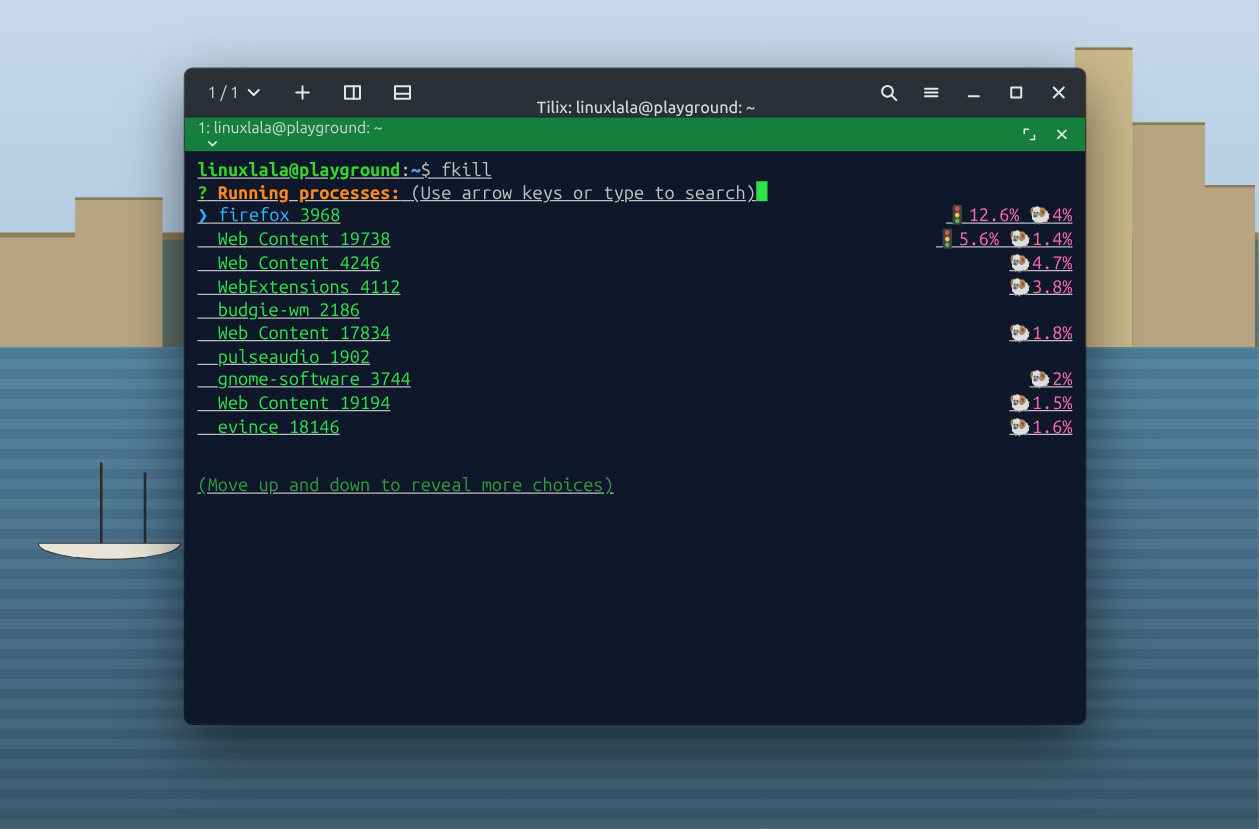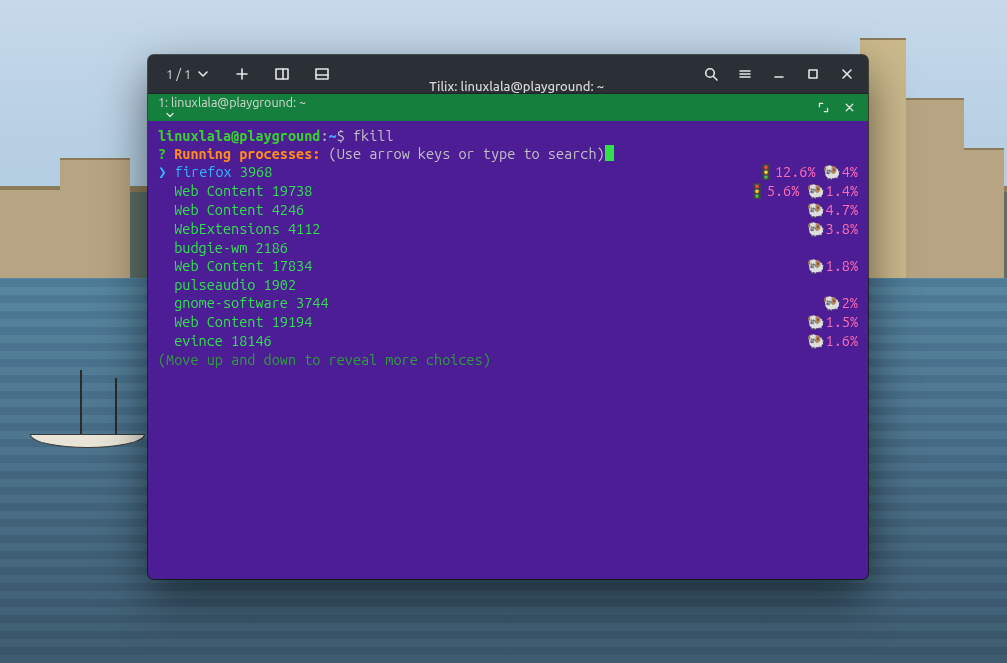--- a/index.html
+++ b/index.html
@@ -81,46 +81,47 @@
     background: #15803d;
     display:flex; align-items:flex-end;
     color:#d8d8d8; font-size:12.5px;
     padding: 0 6px 0 10px;
     border-top:1px solid #1f2227;
   }
   .tabbar .spacer{flex:1;}
   .tab-btn { width:26px; height:28px; display:flex; align-items:center; justify-content:center; color:#d8d8d8;}
 
   .terminal {
-    background:#4c1d95;
+    background:#0f172a;
     padding: 6px 10px 10px 10px;
     font-family: "Ubuntu Mono","DejaVu Sans Mono","Menlo",monospace;
     font-size: 14.5px;
     line-height: 18px;
     color:#c0c0c0;
     min-height: 458px;
     white-space: pre;
+    text-decoration: underline;
   }
   .row { display:flex; }
   .row .left { flex:0 0 auto; }
   .row .right{ margin-left:auto; text-align:right; }
 
   .c-user   { color:#37d32b; font-weight:bold; }
   .c-host   { color:#37d32b; font-weight:bold; }
   .c-path   { color:#4aa3ff; font-weight:bold; }
   .c-prompt { color:#c0c0c0; }
   .c-cmd    { color:#c0c0c0; }
   .c-q      { color:#38c828; font-weight:bold; }
   .c-head   { color:#ff8a1e; font-weight:bold; }
   .c-help   { color:#c0c0c0; }
   .c-arrow  { color:#2fb8ff; font-weight:bold; }
   .c-sel    { color:#2fb8ff;margin-top:31px; }
   .c-proc   { color:#2fe24a; }
   .c-pid    { color:#2fe24a; }
-  .c-dimhelp{ color:#2f9e3a; }
+  .c-dimhelp{ color:#2f9e3a;margin-top:28px; }
   .c-cpu    { color:#ff6cb4; }
   .c-ram    { color:#ff6cb4; }
   .emoji    { font-family:"Apple Color Emoji","Segoe UI Emoji","Noto Color Emoji",sans-serif; }
   .cursor   { display:inline-block; width:9px; height:16px; background:#2fe24a; vertical-align:-2px;}
 </style>
 </head>
 <body>
 
 <div class="wallpaper">
   <div class="sky"></div>

